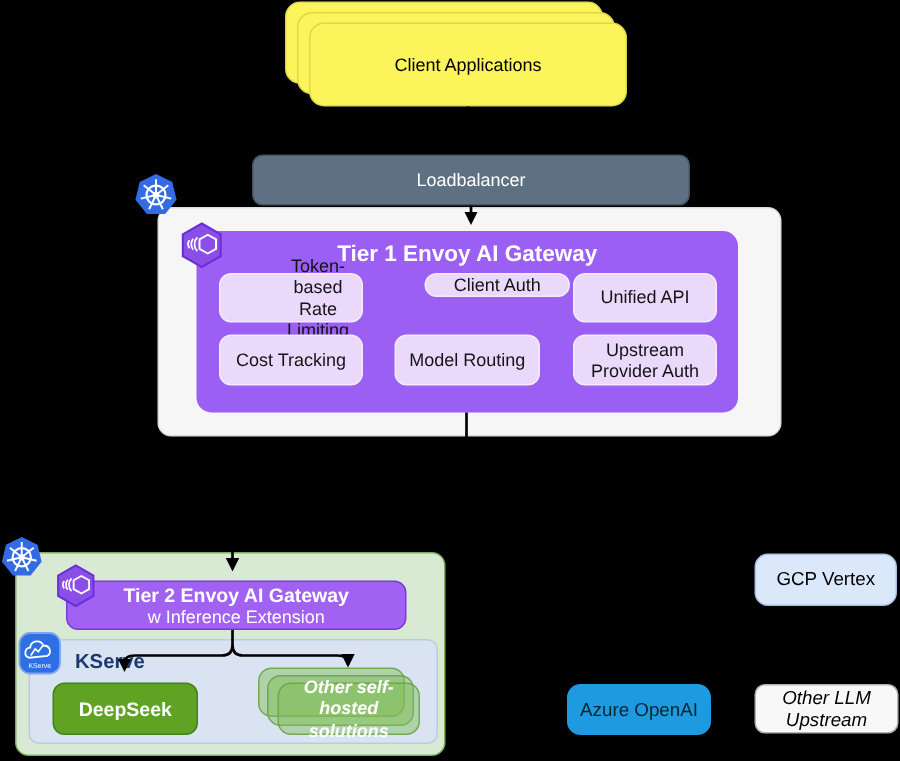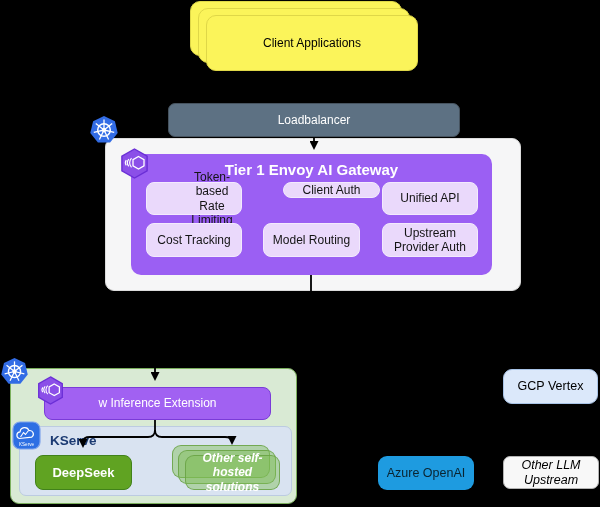--- a/index.html
+++ b/index.html
@@ -85,20 +85,21 @@
   <div class="node feature f3">Unified API</div>
   <div class="node feature f4">Cost Tracking</div>
   <div class="node feature f5">Model Routing</div>
   <div class="node feature f6">Upstream Provider Auth</div>
 
   <div class="node green-container"></div>
   <div class="node kserve-box"></div>
   <div class="node kserve-label">KServe</div>
 
   <div class="node tier2">
+    <span class="t2-title">Tier 2 Envoy AI Gateway</span>
     <span class="t2-sub">w Inference Extension</span>
   </div>
 
   <div class="node deepseek">DeepSeek</div>
 
   <div class="node shost s1"></div>
   <div class="node shost s2"></div>
   <div class="node shost s3">Other self-hosted solutions</div>
 
   <div class="node gcp">GCP Vertex</div>

